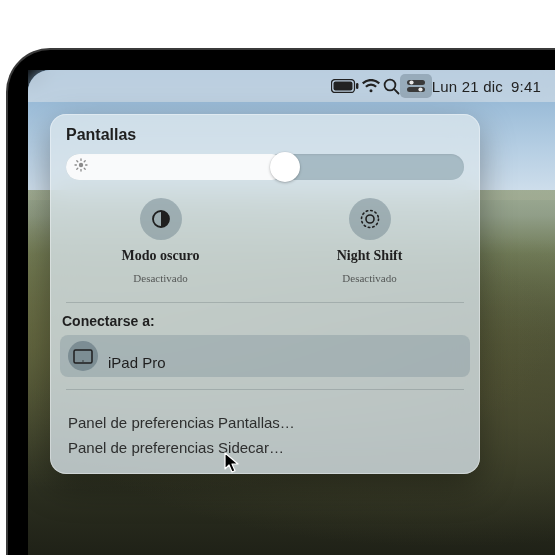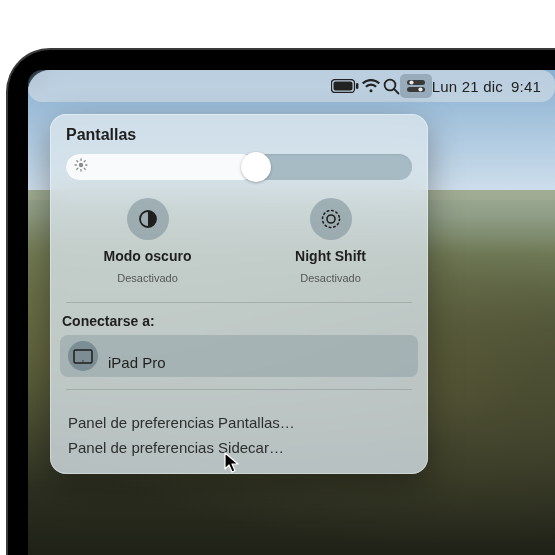--- a/index.html
+++ b/index.html
@@ -55,38 +55,37 @@
     height: 32px;
     background: rgba(205,218,228,.72);
     backdrop-filter: blur(10px);
     display: flex;
     align-items: center;
     justify-content: flex-end;
     gap: 2px;
     padding: 0 14px 0 0;
     font-size: 15px;
     color: #222;
-    border-radius: 14px;
   }
   .mb-item { display:flex; align-items:center; }
   .mb-item svg { display:block; }
   .mb-cc {
     width: 32px; height: 24px;
     display:flex; align-items:center; justify-content:center;
     background: rgba(120,140,155,.55);
     border-radius: 5px;
     margin: 0 -2px;
   }
   .mb-date { font-size: 15px; letter-spacing: .2px; }
 
   .panel {
     position: absolute;
     top: 44px;
     left: 22px;
-    width: 378px;
+    width: 430px;
     background: rgba(218,230,236,.78);
     backdrop-filter: blur(14px);
     border-radius: 16px;
     box-shadow: 0 12px 34px rgba(0,0,0,.35), inset 0 0 0 1px rgba(255,255,255,.35);
     padding: 12px 0 10px;
     color: #1f1f1f;
   }
   .panel-section { padding: 0 16px; }
   .panel-title { font-size: 16px; font-weight: 600; margin-bottom: 10px; }
   .slider-track {
@@ -109,21 +108,21 @@
     width: 30px; height: 30px;
     border-radius: 50%;
     background: #fff;
     box-shadow: 0 1px 3px rgba(0,0,0,.25), 0 0 0 .5px rgba(0,0,0,.05);
   }
   .slider-icon {
     position:absolute; left:8px; top:50%; transform: translateY(-50%);
     color:#8b8b8b;
   }
   .toggle-row {
-    display:flex; gap: 20px; padding: 0 16px 14px;
+    display:flex; gap: 20px; padding: 0 16px 14px; font-family: Liberation Serif, serif;
   }
   .toggle {
     flex:1;
     text-align:center;
   }
   .toggle-circle {
     width: 42px; height: 42px; border-radius: 50%;
     background: rgba(120,140,150,.55);
     display:flex; align-items:center; justify-content:center;
     margin: 0 auto 8px;

